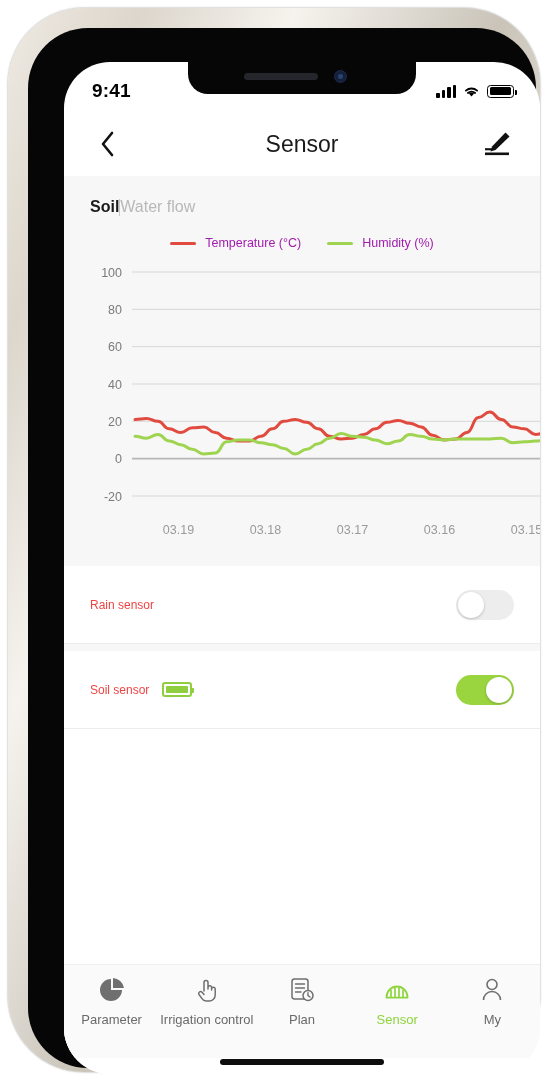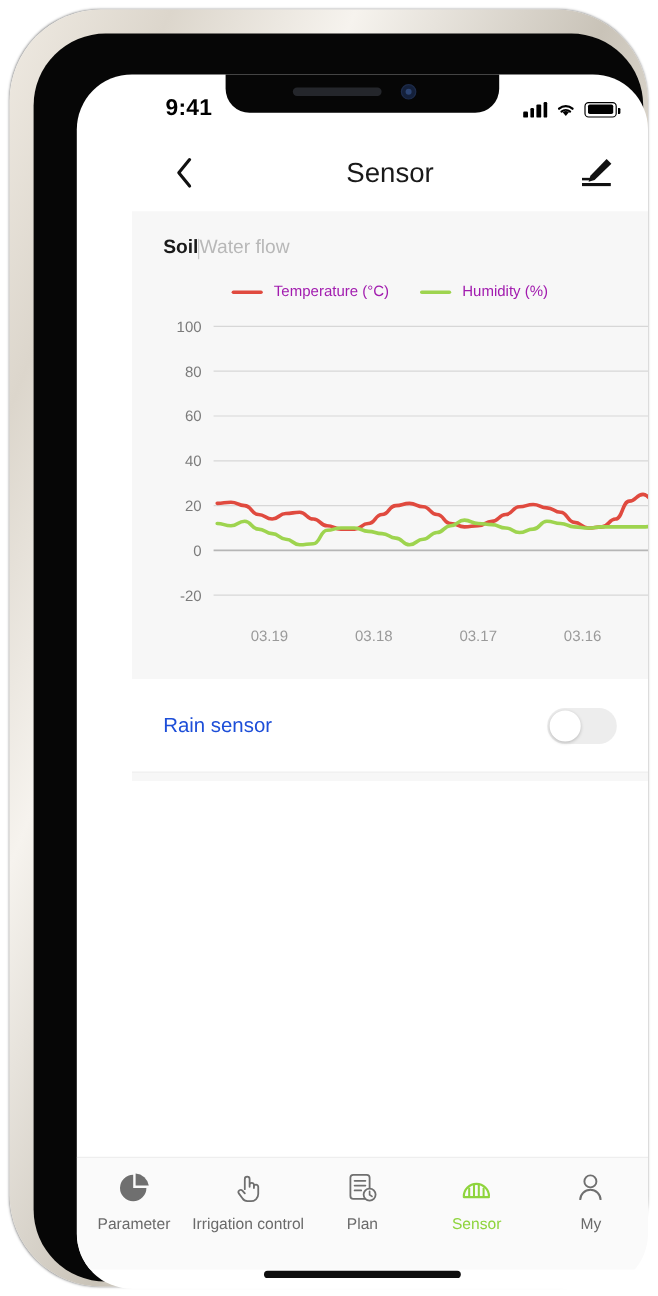--- a/index.html
+++ b/index.html
@@ -154,21 +154,21 @@
   
   .rows-area { background: #fff; }
   .sensor-row {
     height: 78px;
     display: flex; align-items: center;
     padding: 0 26px;
     background: #fff;
     border-bottom: 1px solid #ececec;
   }
   .row-gap { height: 7px; background: #f7f7f7; }
-  .sensor-label { font-size: 17px; color: #1d4ed8; }
+  .sensor-label { font-size: 12px; color: #ef4444; }
   .batt-green {
     width: 30px; height: 15px;
     border: 2px solid #8fce3e; border-radius: 3px;
     margin-left: 13px; padding: 2px; position: relative;
   }
   .batt-green::after {
     content: ""; position: absolute; right: -4px; top: 4px;
     width: 3px; height: 5px; background: #8fce3e; border-radius: 0 1px 1px 0;
   }
   .batt-green span { display: block; width: 100%; height: 100%; background: #8fce3e; border-radius: 1px; }
@@ -212,21 +212,21 @@
   .nav-label { font-size: 13px; color: #6a6a6a; white-space: nowrap; }
   .nav-item.active .nav-label { color: #8ed43c; }
 
   .home-indicator {
     position: absolute; left: 50%; transform: translateX(-50%);
     bottom: 9px; width: 164px; height: 6px;
     border-radius: 3px; background: #0d0d0d;
     z-index: 40;
   }
 
-  .screen-inner { position: relative; width: 476px; height: 1012px; display: flex; flex-direction: column; padding-left: 46px; }
+  .screen-inner { position: relative; width: 476px; height: 1012px; display: flex; flex-direction: column; }
 </style>
 </head>
 <body>
 
 <div class="phone-frame">
   <div class="phone-bezel">
     <div class="phone-screen">
 
       <div class="notch">
         <div class="notch-speaker"></div>
@@ -316,20 +316,29 @@
         </div>
 
         <div class="rows-area">
           <div class="sensor-row">
             <span class="sensor-label">Rain sensor</span>
             <div class="toggle off">
                 <span class="knob"></span>
               </div>
           </div>
           <div class="row-gap"></div>
+          <div class="sensor-row">
+            <span class="sensor-label">Soil sensor</span>
+            <span class="batt-green">
+                <span></span>
+              </span>
+            <div class="toggle on">
+                <span class="knob"></span>
+              </div>
+          </div>
         </div>
 
         <div class="filler"></div>
 
         <div class="bottom-nav">
           <div class="nav-item">
             <span class="nav-icon">
               <svg width="28" height="28" viewBox="0 0 28 28">
                 <path d="M13 3 A11 11 0 1 0 24 14 L13 14 Z" fill="#6f6f6f"></path>
                 <path d="M15 2 A12 12 0 0 1 26 12 L15 12 Z" fill="#6f6f6f"></path>

